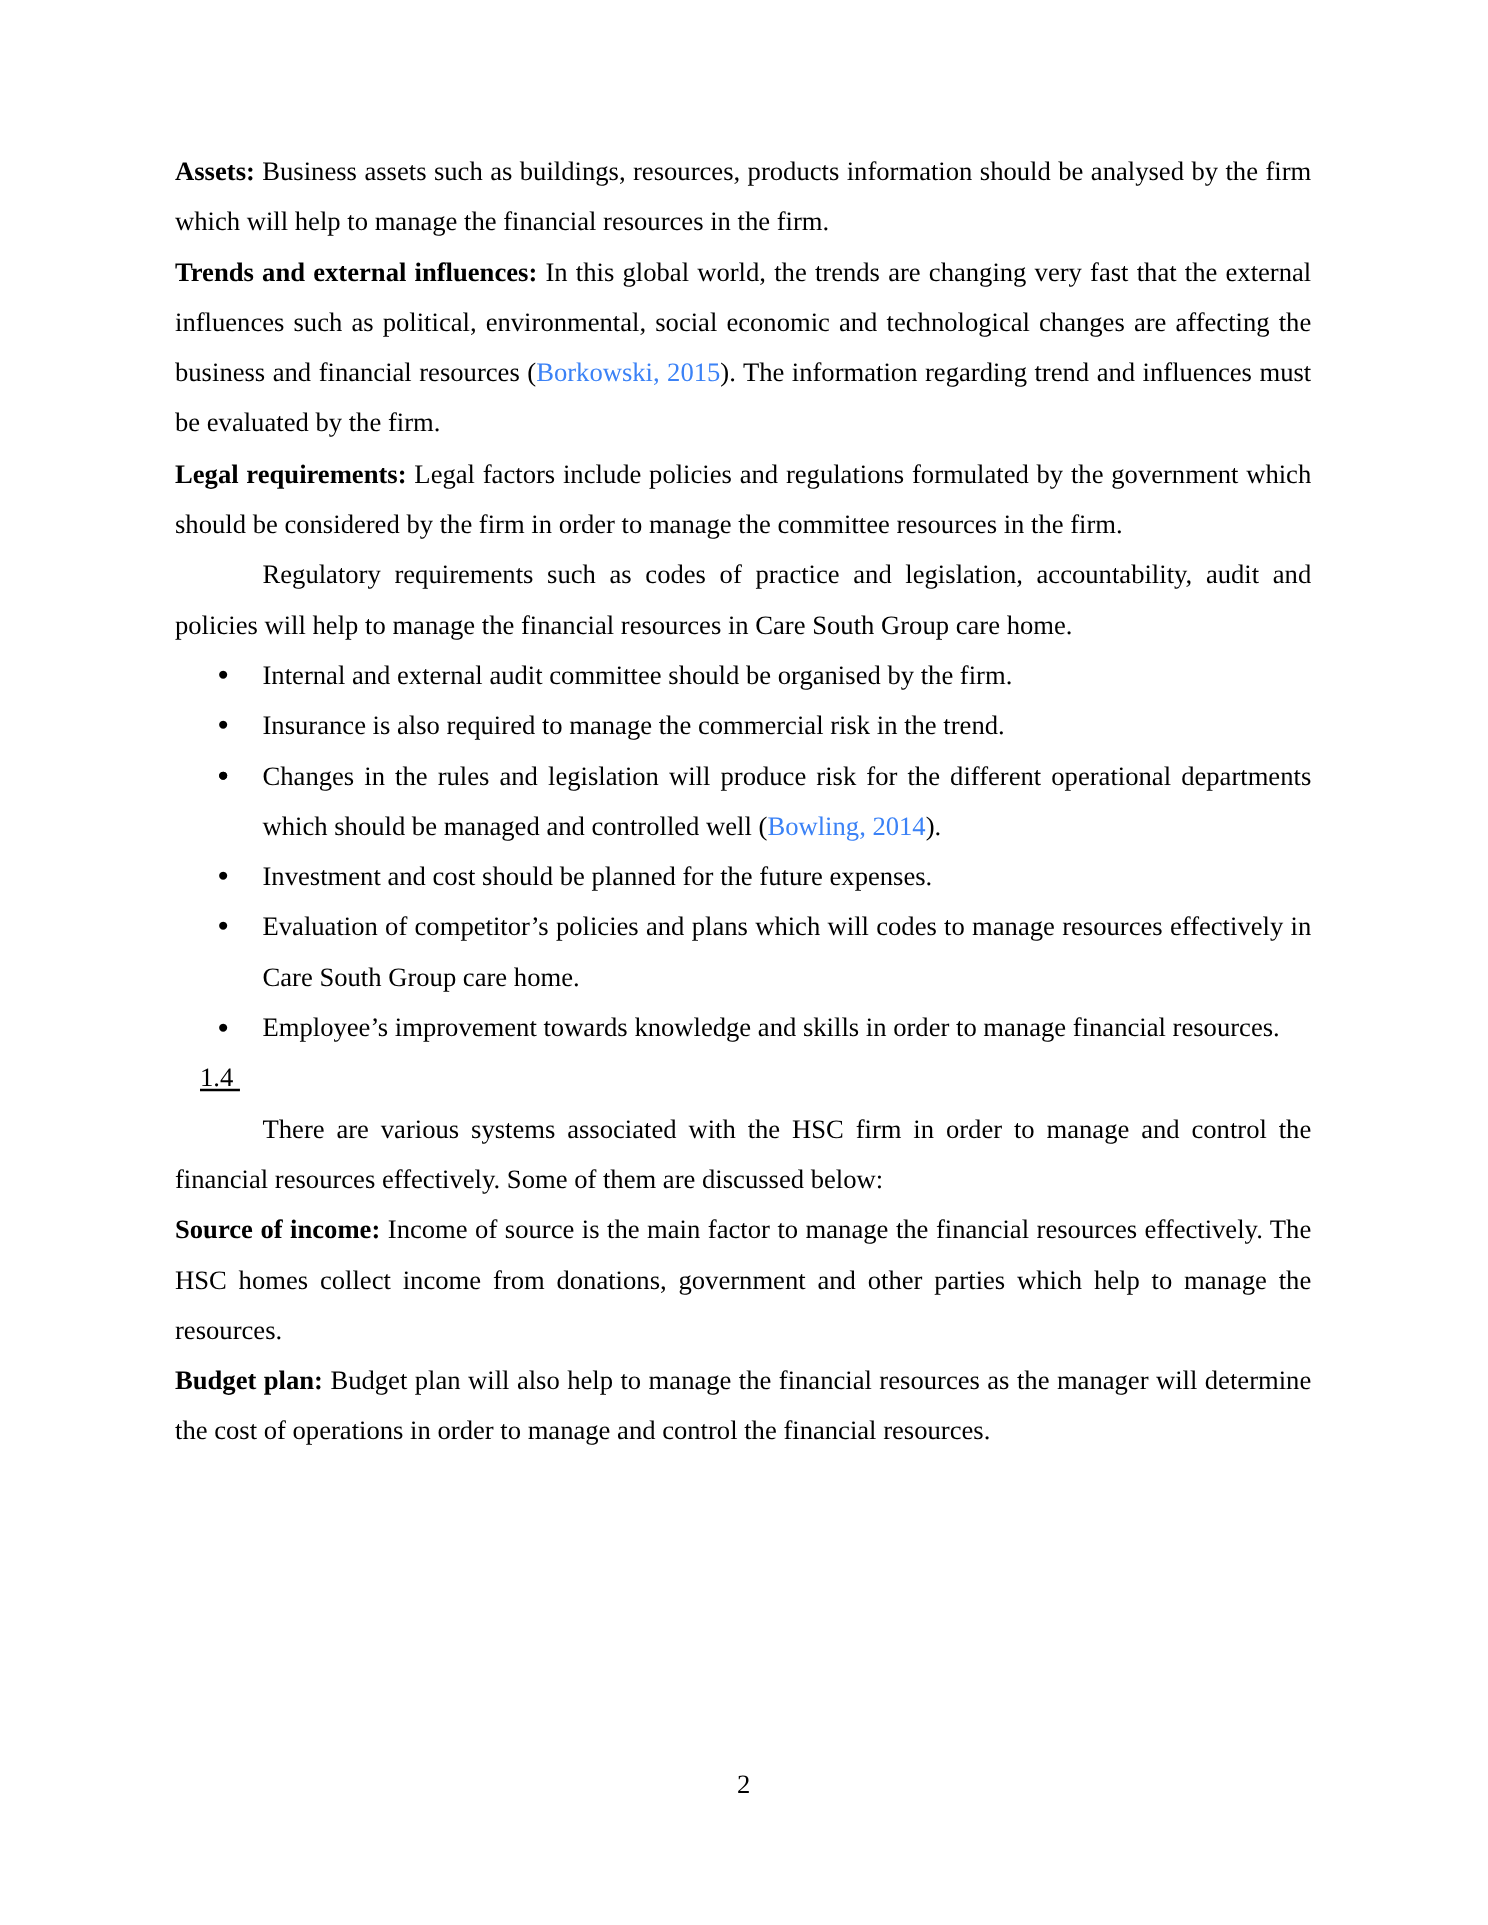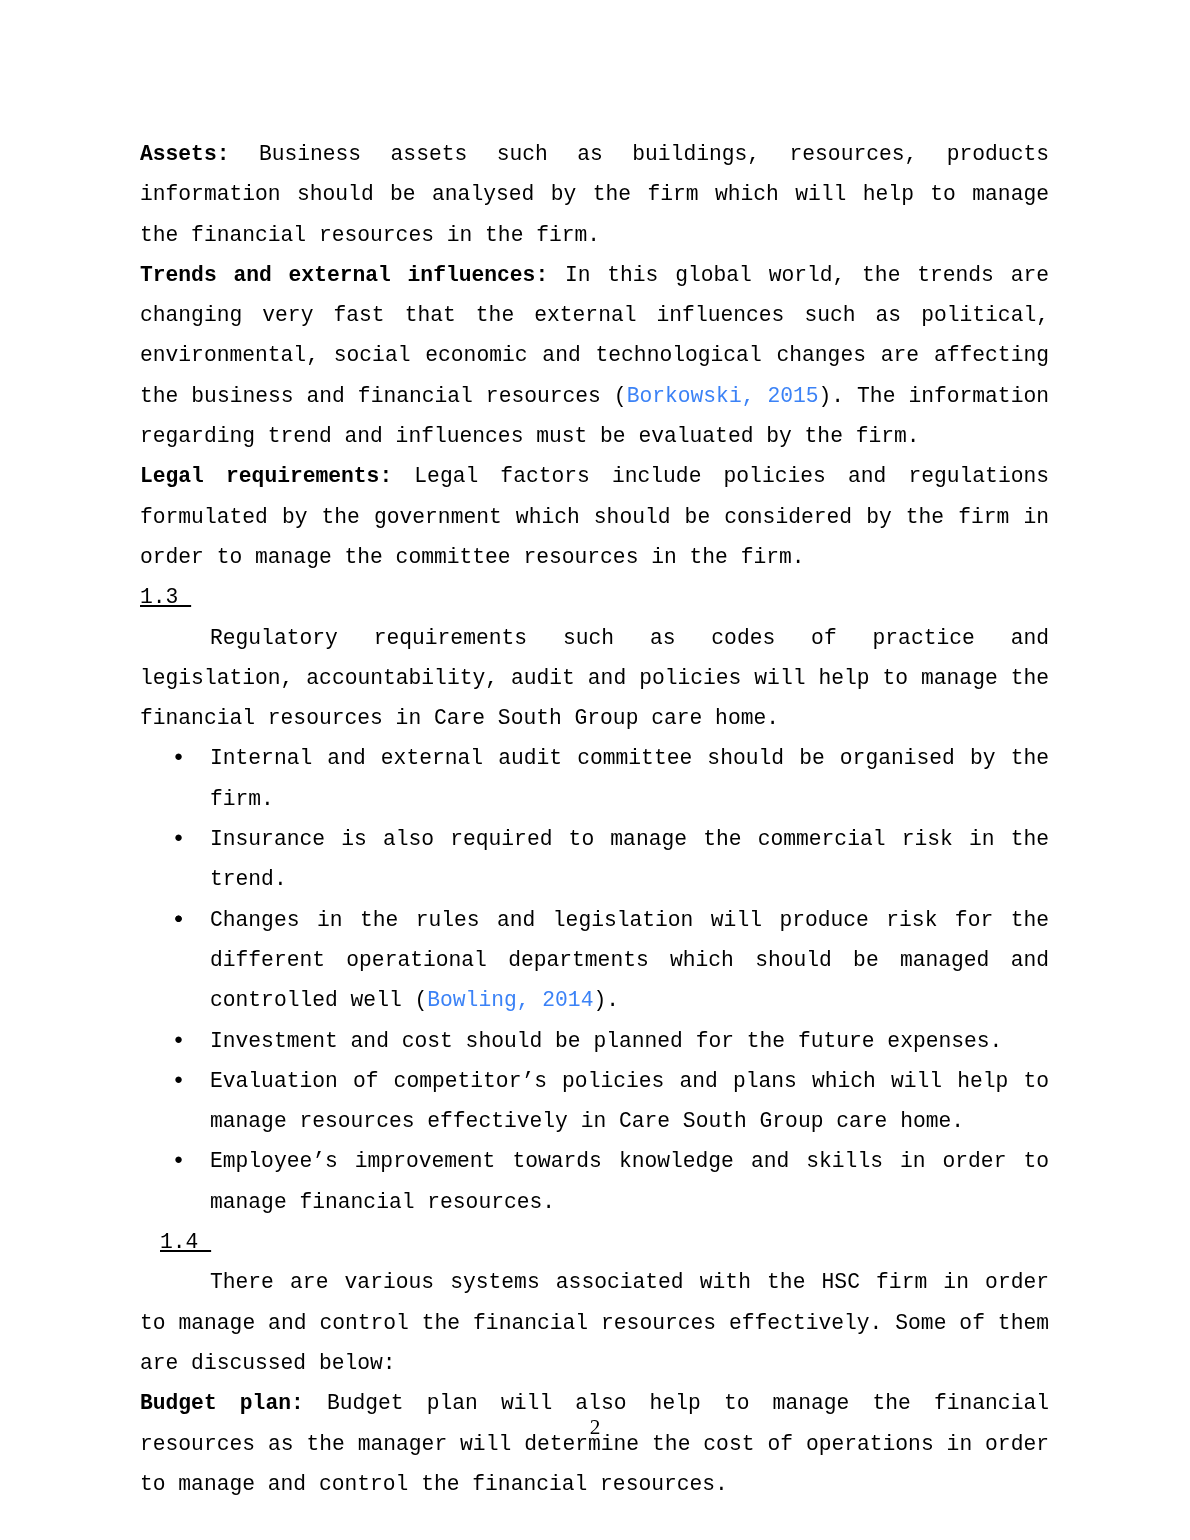--- a/index.html
+++ b/index.html
@@ -1,19 +1,19 @@
 <!DOCTYPE html>
 <html><head>
 <meta charset="utf-8">
 <style>
   html, body { margin: 0; padding: 0; background: #ffffff; }
   body { width: 1190px; height: 1540px; position: relative; overflow: hidden; }
   .page {
-    position: absolute; left: 140px; top: 134px; width: 909px;
-    font-family: Liberation Mono, monospace; font-size: 21.3px; color: #000;
+    position: absolute; left: 140px; top: 117px; width: 909px;
+    font-family: Liberation Serif, serif; font-size: 21.3px; color: #000;
     line-height: 40.3px;
   }
   p { margin: 0; text-align: justify; }
   b { font-weight: bold; }
   .cite { color: #3b82f6; }
   .heading { text-decoration: underline; display: inline-block; }
   .indent { text-indent: 70px; }
   ul { list-style: none; margin: 0; padding: 0; }
   li { position: relative; padding-left: 70px; text-align: justify; }
   li .bullet { position: absolute; left: 34px; top: 0; font-size: 15px; }
@@ -23,30 +23,30 @@
   }
 </style>
 </head>
 <body>
 
 <div class="page">
   <p><b>Assets:</b><span> Business assets such as buildings, resources, products information should be analysed by the firm which will help to manage the financial resources in the firm.</span></p>
   <p><b>Trends and external influences:</b><span> In this global world, the trends are changing very fast that the external influences such as political, environmental, social economic and technological changes are affecting the business and financial resources (</span><span class="cite">Borkowski, 2015</span><span>). The information regarding trend and influences must be evaluated by the firm.</span></p>
   <p><b>Legal requirements:</b><span> Legal factors include policies and regulations formulated by the government which should be considered by the firm in order to manage the committee resources in the firm.</span></p>
 
-  <p><span class="heading" style="white-space:pre;">1.3 </span></p>
   <p class="indent">Regulatory requirements such as codes of practice and legislation, accountability, audit and policies will help to manage the financial resources in Care South Group care home.</p>
   <ul>
     <li><span class="bullet">●</span><span>Internal and external audit committee should be organised by the firm.</span></li>
     <li><span class="bullet">●</span><span>Insurance is also required to manage the commercial risk in the trend.</span></li>
     <li><span class="bullet">●</span></li>
     <li><span class="bullet">●</span><span>Changes in the rules and legislation will produce risk for the different operational departments which should be managed and controlled well (</span><span class="cite">Bowling, 2014</span><span>).</span></li>
     <li><span class="bullet">●</span><span>Investment and cost should be planned for the future expenses.</span></li>
-    <li><span class="bullet">●</span><span>Evaluation of competitor’s policies and plans which will help to manage resources effectively in Care South Group care home.</span></li>
+    <li><span class="bullet">●</span><span>Evaluation of competitor’s policies and plans which will codes to manage resources effectively in Care South Group care home.</span></li>
     <li><span class="bullet">●</span><span>Employee’s improvement towards knowledge and skills in order to manage financial resources.</span></li>
   </ul>
 
   <p><span class="heading" style="white-space:pre;margin-left:20px;">1.4 </span></p>
   <p class="indent">There are various systems associated with the HSC firm in order to manage and control the financial resources effectively. Some of them are discussed below:</p>
+  <p><b>Source of income:</b><span> Income of source is the main factor to manage the financial resources effectively. The HSC homes collect income from donations, government and other parties which help to manage the resources.</span></p>
   <p><b>Budget plan:</b><span> Budget plan will also help to manage the financial resources as the manager will determine the cost of operations in order to manage and control the financial resources.</span></p>
 </div>
 
 <div class="page-number">2</div>
 
 </body></html>

